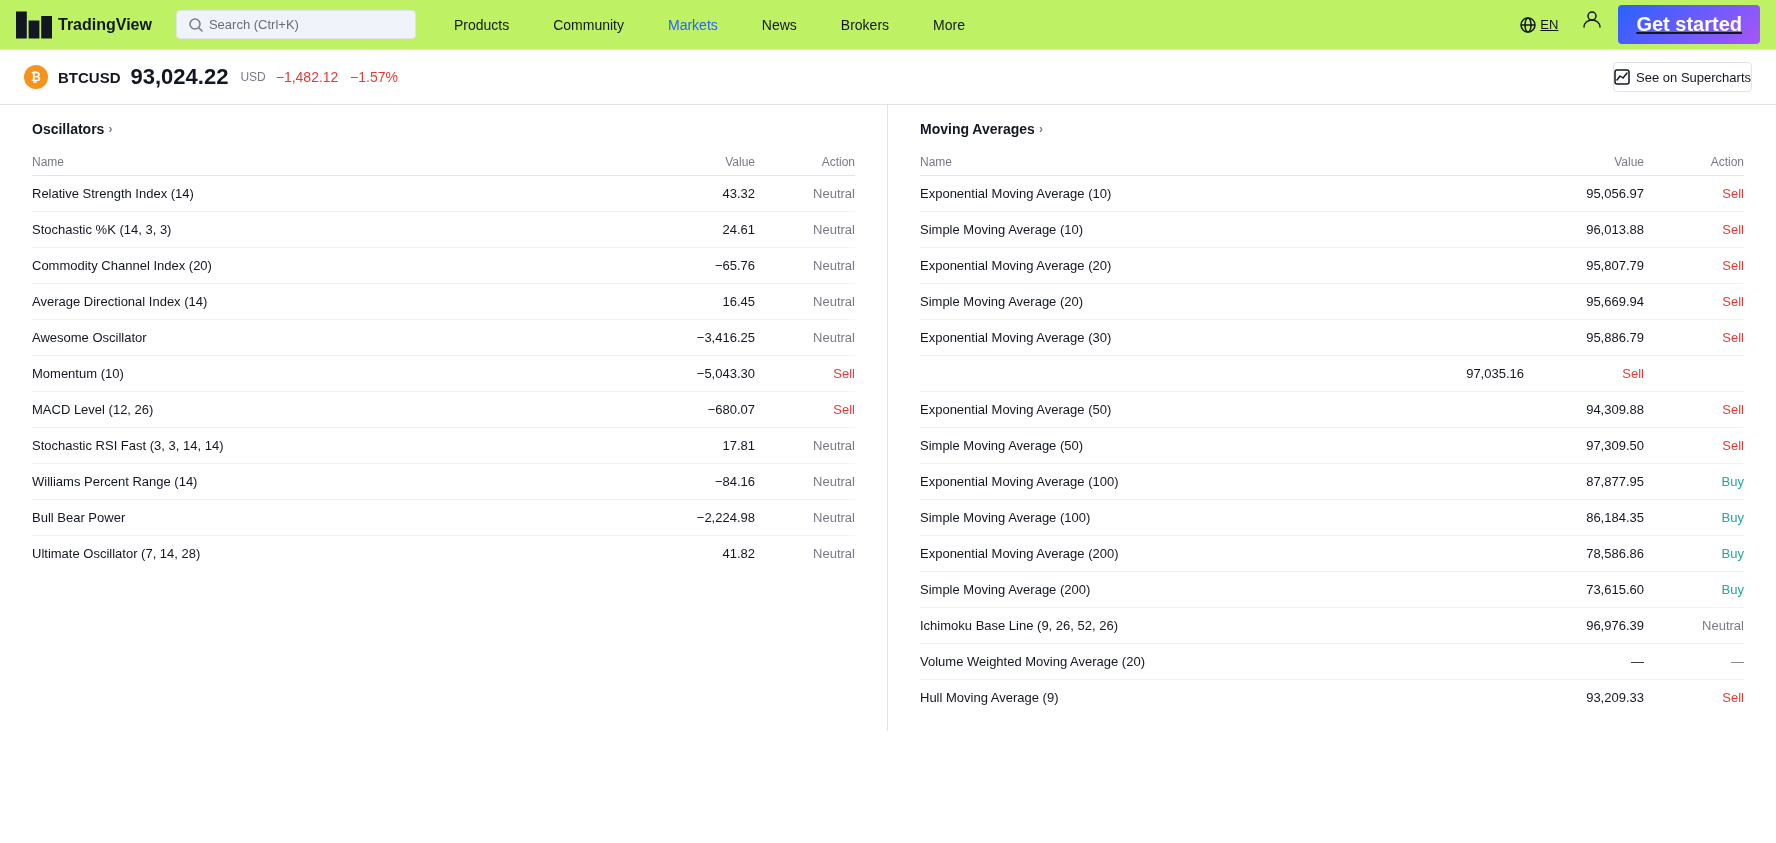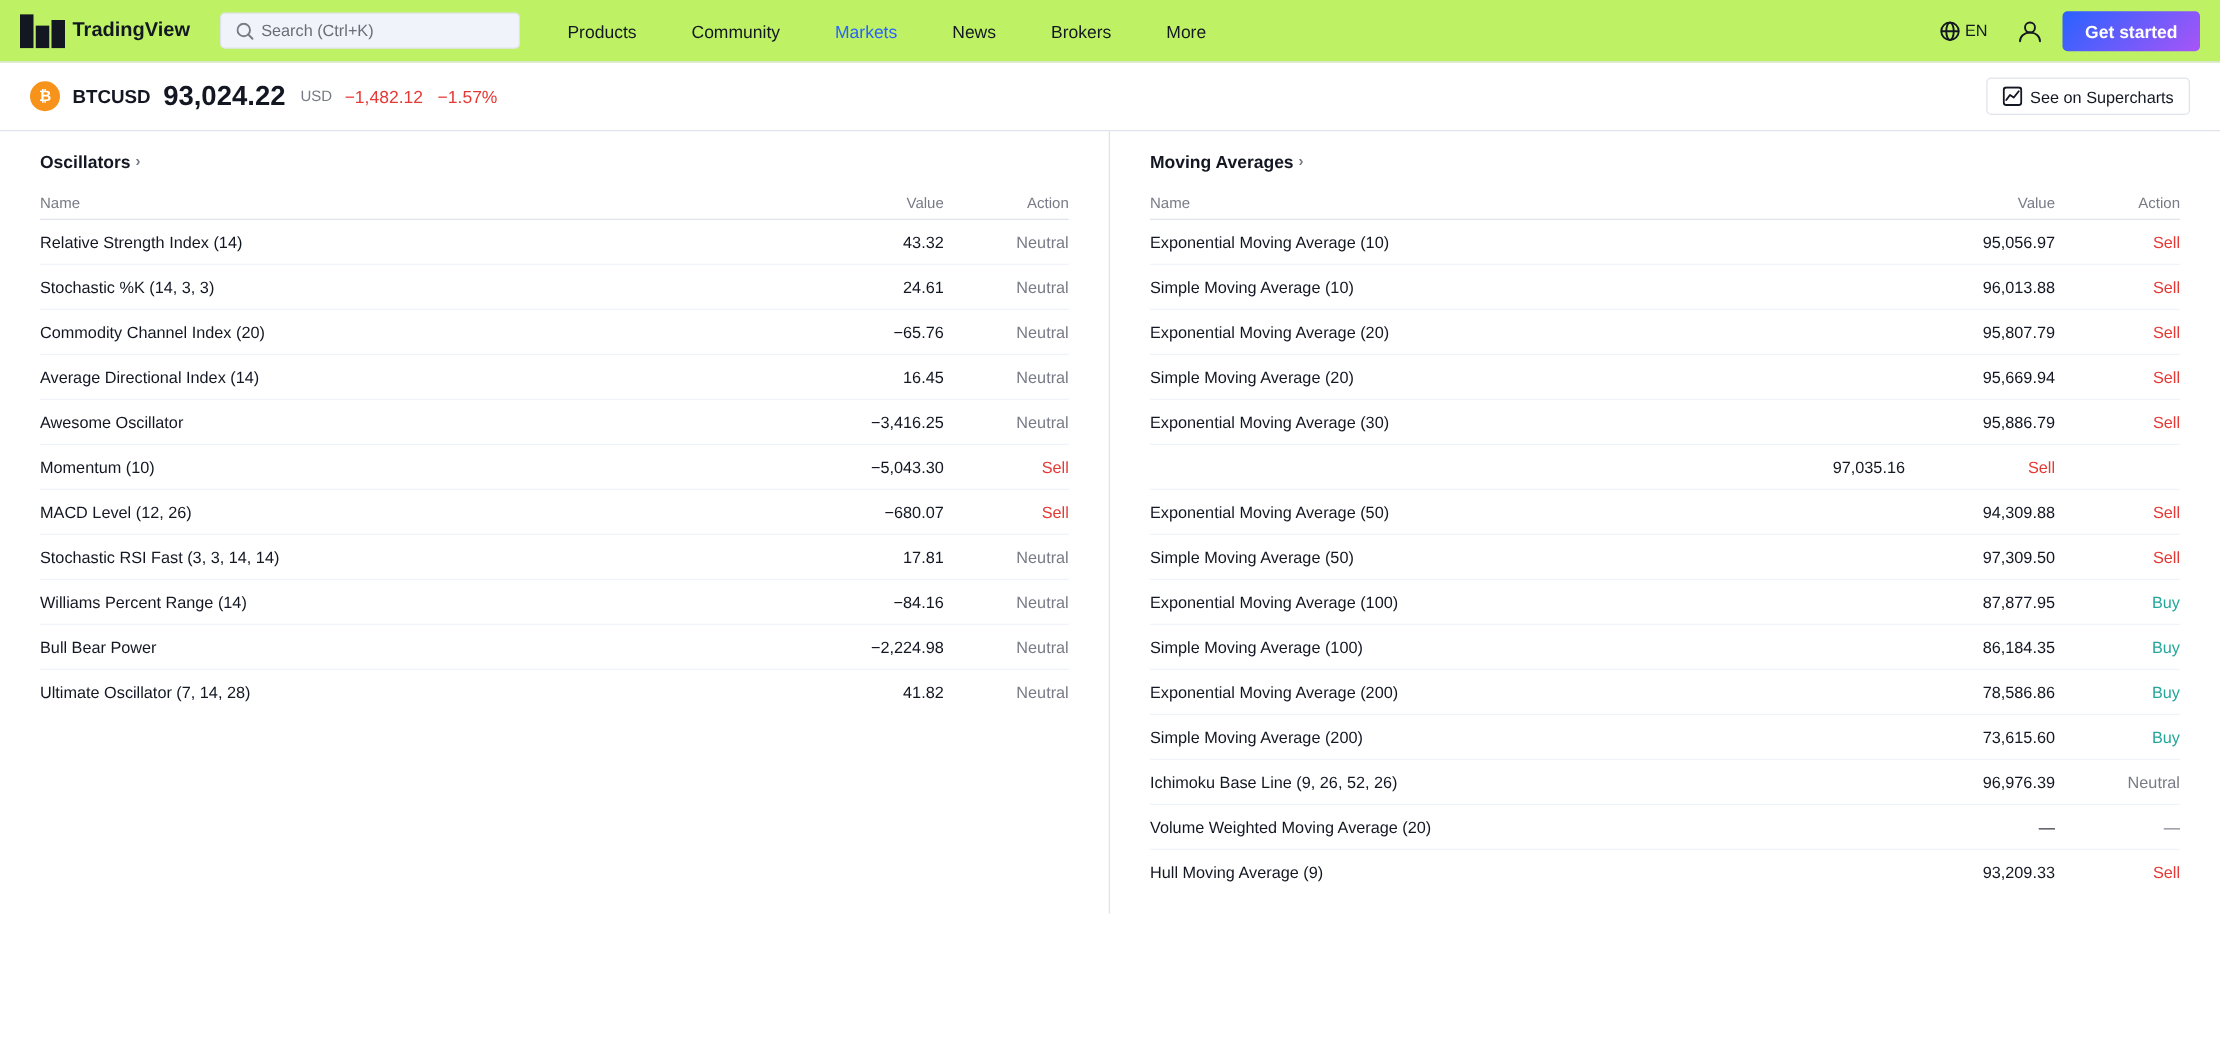--- a/index.html
+++ b/index.html
@@ -18,51 +18,51 @@
       border-radius: 4px; padding: 6px 12px; width: 240px; margin-right: 24px;
       border: 1px solid #e0e3eb; cursor: text;
     }
     .search-bar span { color: #6a6d78; font-size: 13px; margin-left: 6px; }
     .nav-links { display: flex; align-items: center; gap: 16px; flex: 1; }
     .nav-link {
       padding: 6px 14px; font-size: 14px; color: #131722; cursor: pointer;
       border-radius: 4px; text-decoration: none;
     }
     .nav-link.active { color: #2962ff; }
-    .nav-right { display: flex; align-items: center; gap: 12px; margin-left: auto; }
+    .nav-right { display: flex; gap: 12px; margin-left: auto; text-decoration: underline; }
     .lang-btn {
       display: flex; align-items: center; gap: 4px; cursor: pointer;
       font-size: 13px; color: #131722; padding: 4px 8px;
     }
     .user-icon { cursor: pointer; width: 28px; height: 28px; display: flex; align-items: center; justify-content: center; }
     .get-started-btn {
       background: linear-gradient(135deg, #2962ff, #a855f7);
       color: #fff; border: none; border-radius: 4px;
-      padding: 8px 18px; font-size: 14px; font-weight: 600; cursor: pointer;
+      padding: 8px 18px; font-size: 20px; font-weight: 600; cursor: pointer;
     }
 
     
     .ticker-bar {
       display: flex; align-items: center; padding: 12px 24px;
       border-bottom: 1px solid #e0e3eb; justify-content: space-between;
     }
     .ticker-left { display: flex; align-items: center; gap: 10px; }
     .btc-icon {
       width: 24px; height: 24px; border-radius: 50%; background: #f7931a;
       display: flex; align-items: center; justify-content: center;
       color: #fff; font-size: 12px; font-weight: 700;
     }
     .ticker-symbol { font-size: 15px; font-weight: 600; color: #131722; }
     .ticker-price { font-size: 22px; font-weight: 600; }
     .ticker-currency { font-size: 12px; color: #787b86; margin-left: 2px; }
     .ticker-change { color: #e53935; font-size: 14px; font-weight: 500; }
     .see-supercharts {
       display: flex; align-items: center; gap: 6px; cursor: pointer;
       color: #131722; font-size: 13px; border: 1px solid #e0e3eb;
-      padding: 6px 12px; border-radius: 4px;
+      padding: 6px 0; border-radius: 4px;
     }
 
     
     .main-content {
       display: grid; grid-template-columns: 1fr 1fr;
       padding: 0; gap: 0;
     }
     .panel { padding: 16px 32px; }
     .panel-left { border-right: 1px solid #e0e3eb; }
 

